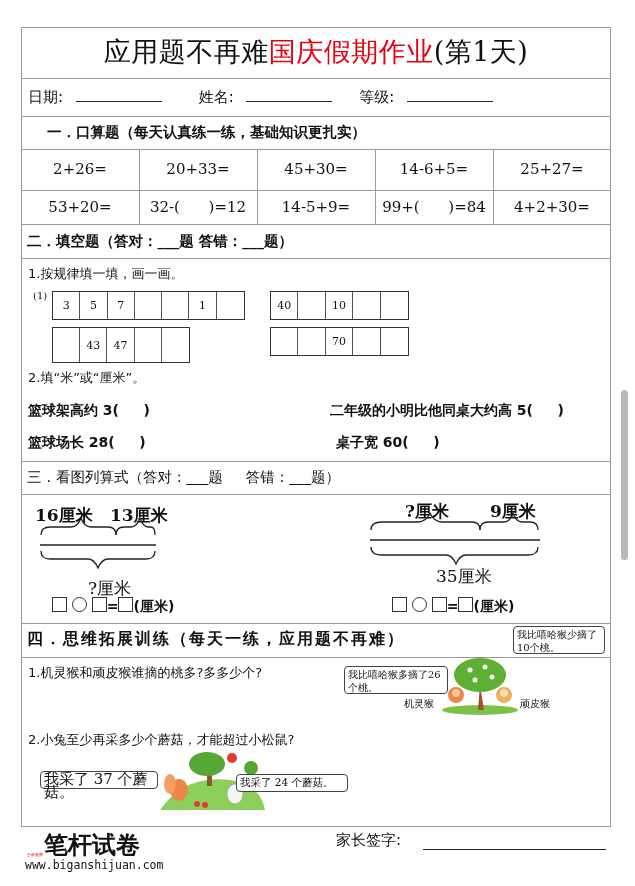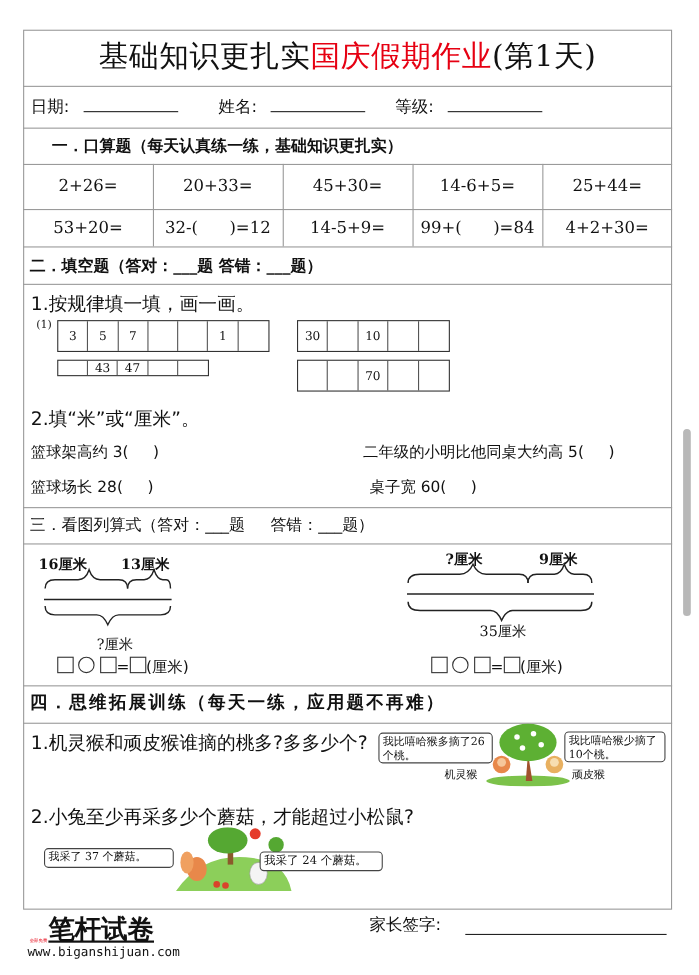--- a/index.html
+++ b/index.html
@@ -11,42 +11,42 @@
   .hline { position:absolute; left:21px; width:590px; height:0; border-top:1px solid #9a9a9a; }
   .vline { position:absolute; width:0; border-left:1px solid #9a9a9a; }
   .title { position:absolute; left:21px; top:30px; width:590px; text-align:center;
            font-size:27px; line-height:44px; letter-spacing:0.5px; }
   .title .red { color:#e60012; }
   .info { font-family:"DejaVu Sans","Liberation Sans",sans-serif; font-size:15px; }
   .blank { display:inline-block; border-bottom:1px solid #222; height:14px; vertical-align:baseline; }
   .sec { font-family:"DejaVu Sans","Liberation Sans",sans-serif; font-size:14.5px; font-weight:bold; }
   .sec4 { font-size:16px; letter-spacing:2px; }
   .cell { position:absolute; text-align:center; font-size:15px; line-height:40px; }
-  .q { font-family:"DejaVu Sans","Liberation Sans",sans-serif; font-size:17px; }
-  .q2 { font-family:"DejaVu Sans","Liberation Sans",sans-serif; font-size:14px; }
+  .q { font-family:"DejaVu Sans","Liberation Sans",sans-serif; font-size:13px; }
+  .q2 { font-family:"DejaVu Sans","Liberation Sans",sans-serif; font-size:14px;font-weight:bold; }
   .seqrow { position:absolute; display:flex; border:1.5px solid #333; box-sizing:border-box; }
   .seqcell { width:27.4px; height:100%; border-right:1px solid #555; box-sizing:border-box;
              font-size:11px; display:flex; align-items:center; justify-content:center; }
   .seqcell:last-child { border-right:none; }
-  .brace-lbl { font-size:13px; font-weight:bold; }
+  .brace-lbl { font-size:17px; font-weight:bold; }
   .eqbox { display:inline-block; width:13px; height:13px; border:1px solid #333; vertical-align:-1px; }
   .eqcircle { display:inline-block; width:13px; height:13px; border:1px solid #333; border-radius:50%; vertical-align:-1px; }
   .bubble { position:absolute; border:1px solid #444; border-radius:4px; background:#fff;
             font-size:10px; line-height:13px; padding:1px 3px; box-sizing:border-box; }
   .scrollbar { position:absolute; left:621px; top:390px; width:7px; height:170px; background:#b8b8b8; border-radius:4px; }
-  .footer-logo { font-family:"DejaVu Sans","Liberation Sans",sans-serif; font-size:24px; font-weight:bold;text-decoration:underline; }
+  .footer-logo { font-family:"DejaVu Sans","Liberation Sans",sans-serif; font-size:24px; font-weight:bold; }
   .footer-url { font-family:"DejaVu Sans Mono","Liberation Mono",monospace; font-size:11.5px; }
 </style>
 </head>
 <body>
 
 <div class="sheet"></div>
 
 <div class="title">
-  <span>基础知识更扎实</span><span class="red">国庆假期作业</span><span>(第1天)</span>
+  <span>应用题不再难</span><span class="red">国庆假期作业</span><span>(第1天)</span>
 </div>
 <div class="hline" style="top:78px"></div>
 
 <div class="abs info" style="left:28px;top:87px;">
   <span>日期:</span>
   <span class="blank" style="width:86px;margin-left:8px"></span>
   <span style="margin-left:32px">姓名:</span>
   <span class="blank" style="width:86px;margin-left:8px"></span>
   <span style="margin-left:22px">等级:</span>
   <span class="blank" style="width:86px;margin-left:8px"></span>
@@ -59,21 +59,21 @@
 <div class="hline" style="top:224px"></div>
 <div class="vline" style="left:139px;top:149px;height:75px"></div>
 <div class="vline" style="left:257px;top:149px;height:75px"></div>
 <div class="vline" style="left:375px;top:149px;height:75px"></div>
 <div class="vline" style="left:493px;top:149px;height:75px"></div>
 
 <div class="cell" style="left:21px;top:149px;width:118px">2+26=</div>
 <div class="cell" style="left:139px;top:149px;width:118px">20+33=</div>
 <div class="cell" style="left:257px;top:149px;width:118px">45+30=</div>
 <div class="cell" style="left:375px;top:149px;width:118px">14-6+5=</div>
-<div class="cell" style="left:493px;top:149px;width:118px">25+44=</div>
+<div class="cell" style="left:493px;top:149px;width:118px">25+27=</div>
 
 <div class="cell" style="left:21px;top:187px;width:118px">53+20=</div>
 <div class="cell" style="left:139px;top:187px;width:118px;white-space:pre">32-(      )=12</div>
 <div class="cell" style="left:257px;top:187px;width:118px">14-5+9=</div>
 <div class="cell" style="left:375px;top:187px;width:118px;white-space:pre">99+(      )=84</div>
 <div class="cell" style="left:493px;top:187px;width:118px">4+2+30=</div>
 
 <div class="abs sec" style="left:27px;top:232px;font-weight:bold">二．填空题（答对：___题     答错：___题）</div>
 <div class="hline" style="top:258px"></div>
 
@@ -82,29 +82,29 @@
 
 <div class="seqrow" style="left:52px;top:291px;width:193px;height:29px">
   <div class="seqcell">3</div>
   <div class="seqcell">5</div>
   <div class="seqcell">7</div>
   <div class="seqcell"></div>
   <div class="seqcell"></div>
   <div class="seqcell">1</div>
   <div class="seqcell"></div>
 </div>
-<div class="seqrow" style="left:52px;top:327px;width:138px;height:15px">
+<div class="seqrow" style="left:52px;top:327px;width:138px;height:36px">
   <div class="seqcell"></div>
   <div class="seqcell">43</div>
   <div class="seqcell">47</div>
   <div class="seqcell"></div>
   <div class="seqcell"></div>
 </div>
 <div class="seqrow" style="left:270px;top:291px;width:139px;height:29px">
-  <div class="seqcell">30</div>
+  <div class="seqcell">40</div>
   <div class="seqcell"></div>
   <div class="seqcell">10</div>
   <div class="seqcell"></div>
   <div class="seqcell"></div>
 </div>
 <div class="seqrow" style="left:270px;top:327px;width:139px;height:29px">
   <div class="seqcell"></div>
   <div class="seqcell"></div>
   <div class="seqcell">70</div>
   <div class="seqcell"></div>
@@ -151,21 +151,21 @@
   <span class="eqbox"></span>=<span class="eqbox"></span><span>(厘米)</span>
 </div>
 
 <div class="hline" style="top:623px"></div>
 <div class="abs sec sec4" style="left:27px;top:629px">四．思维拓展训练（每天一练，应用题不再难）</div>
 <div class="hline" style="top:657px"></div>
 
 <div class="abs q" style="left:28px;top:664px">1.机灵猴和顽皮猴谁摘的桃多?多多少个?</div>
 
 <div class="bubble" style="left:344px;top:666px;width:104px;height:28px">我比嘻哈猴多摘了26个桃。</div>
-<div class="bubble" style="left:513px;top:665px;width:92px;height:28px">我比嘻哈猴少摘了10个桃。</div>
+<div class="bubble" style="left:513px;top:626px;width:92px;height:28px">我比嘻哈猴少摘了10个桃。</div>
 <svg class="abs" style="left:440px;top:655px" width="80" height="60">
   <ellipse cx="40" cy="55" rx="38" ry="5" fill="#7cc24a"></ellipse>
   <path d="M38,55 L40,30 L44,55 Z" fill="#a0522d"></path>
   <ellipse cx="40" cy="20" rx="26" ry="17" fill="#5db033"></ellipse>
   <circle cx="30" cy="15" r="2.5" fill="#fff"></circle>
     <circle cx="45" cy="12" r="2.5" fill="#fff"></circle>
   <circle cx="52" cy="22" r="2.5" fill="#fff"></circle>
     <circle cx="35" cy="25" r="2.5" fill="#fff"></circle>
   <circle cx="16" cy="40" r="8" fill="#e8884a"></circle>
     <circle cx="16" cy="38" r="4" fill="#f6c79a"></circle>
@@ -182,21 +182,21 @@
   <rect x="52" y="12" width="5" height="22" fill="#8b5a2b"></rect>
   <ellipse cx="52" cy="12" rx="18" ry="12" fill="#55a832"></ellipse>
   <ellipse cx="96" cy="16" rx="7" ry="7" fill="#55a832"></ellipse>
   <circle cx="77" cy="6" r="5" fill="#e53b2a"></circle>
   <ellipse cx="24" cy="38" rx="9" ry="11" fill="#e8884a"></ellipse>
   <ellipse cx="15" cy="32" rx="6" ry="10" fill="#f0a060"></ellipse>
   <ellipse cx="80" cy="42" rx="8" ry="10" fill="#f4f4f4" stroke="#999" stroke-width="0.6"></ellipse>
   <circle cx="42" cy="52" r="3" fill="#d9432b"></circle>
     <circle cx="50" cy="53" r="3" fill="#d9432b"></circle>
 </svg>
-<div class="bubble" style="left:40px;top:771px;width:118px;height:18px;font-size:10px">我采了 37 个蘑菇。</div>
+<div class="bubble" style="left:40px;top:771px;width:118px;height:18px;font-size:15px">我采了 37 个蘑菇。</div>
 <div class="bubble" style="left:236px;top:774px;width:112px;height:18px;font-size:10.5px">我采了 24 个蘑菇。</div>
 
 <div class="abs" style="left:27px;top:852px;font-size:4px;color:#e60012;font-family:'DejaVu Sans',sans-serif">全部免费</div>
 <div class="abs footer-logo" style="left:44px;top:829px">笔杆试卷</div>
 <div class="abs footer-url" style="left:25px;top:858px">www.biganshijuan.com</div>
 <div class="abs info" style="left:336px;top:831px">家长签字:</div>
 <div class="abs" style="left:423px;top:849px;width:183px;border-bottom:1px solid #222"></div>
 
 <div class="scrollbar"></div>
 

